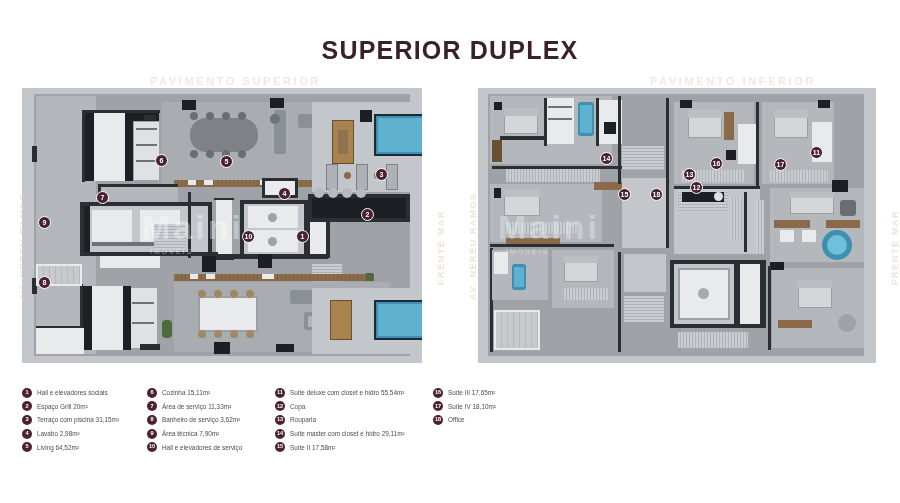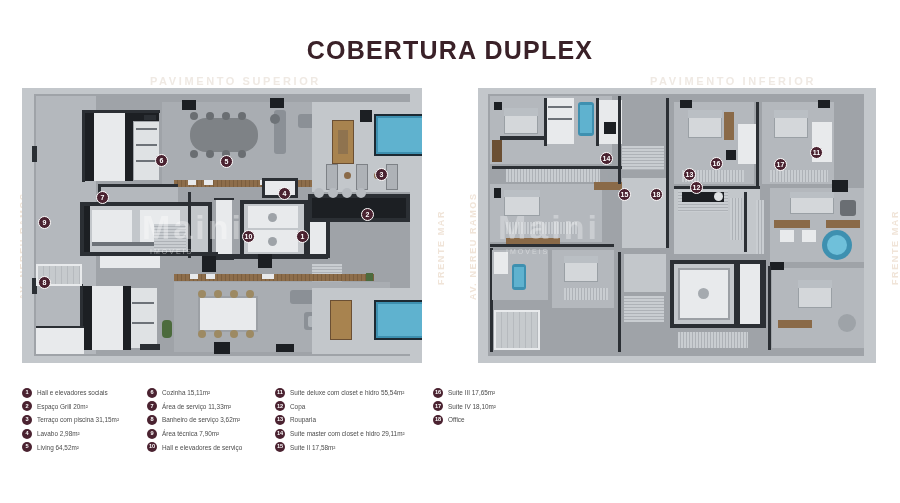--- a/index.html
+++ b/index.html
@@ -145,21 +145,21 @@
     display: flex; align-items: center; justify-content: center;
     margin-right: 5px; line-height: 1;
   }
   .lg-txt { font-size: 6.4px; color: #4c4c4c; white-space: nowrap; }
 </style>
 </head>
 <body>
 
 <div id="root">
 
-  <div class="title">COBERTURA DUPLEX</div>
+  <div class="title">SUPERIOR DUPLEX</div>
 
   <div class="floor-label right">PAVIMENTO INFERIOR</div>
   <div class="floor-label left">PAVIMENTO SUPERIOR</div>
 
   <div class="vlabel up" style="left:18px;top:300px;">AV. NEREU RAMOS</div>
   <div class="vlabel up" style="left:436px;top:285px;">FRENTE MAR</div>
   <div class="vlabel up" style="left:468px;top:300px;">AV. NEREU RAMOS</div>
   <div class="vlabel up" style="left:890px;top:285px;">FRENTE MAR</div>
 
   <div class="plan" id="plan-left">

